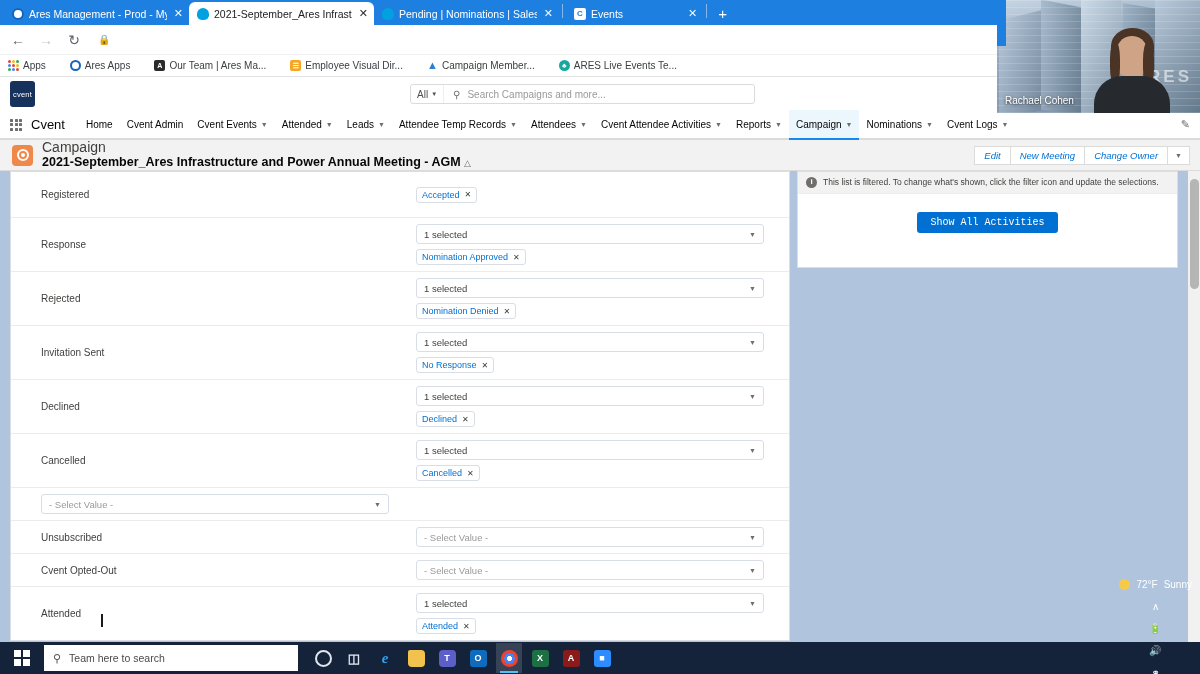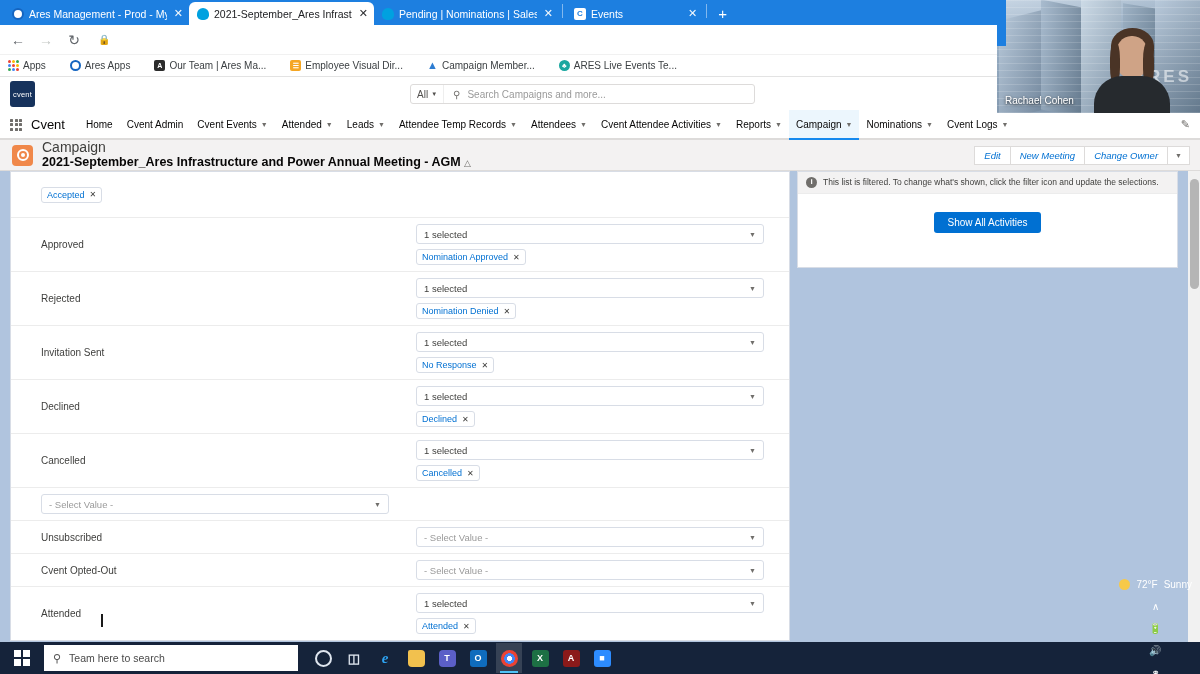--- a/index.html
+++ b/index.html
@@ -176,21 +176,21 @@
     border: 1px solid #d8dde6;
   }
   .filter-note {
     background: #f3f2f2; display: flex; align-items: flex-start; gap: 6px;
     padding: 5px 8px; font-size: 8.5px; color: #3e3e3c; line-height: 1.3;
     border-bottom: 1px solid #ececec;
   }
   .note-ico { width: 11px; height: 11px; border-radius: 50%; background: #706e6b;
     color: #fff; font-size: 8px; display: flex; align-items: center;
     justify-content: center; flex: 0 0 11px; font-weight:bold; }
-  .panel-body { padding: 18px 0 34px; display: flex; justify-content: center; }
+  .panel-body { padding: 18px 0 34px; display: flex; justify-content: center; font-family: Liberation Mono, monospace; }
   .blue-btn {
     background: #0070d2; color: #fff; font-size: 10px; height: 21px;
     border-radius: 3px; display: flex; align-items: center; padding: 0 13px;
   }
 
   
   .vscroll-outer {
     position: absolute; right: 0; top: 0; width: 12px; height: 474px;
     background: #f1f1f1;
   }
@@ -462,30 +462,31 @@
         <div class="hdr-btn">Change Owner</div>
         <div class="hdr-btn caretbtn">▼</div>
       </div>
     </div>
 
     <div class="sf-body">
 
       <div class="form-panel">
 
         <div class="field-row" style="min-height:46px;padding-top:0">
+          <div class="field-label">Registered</div>
           <div class="field-ctl">
             <div class="pill">
               <span>Accepted</span>
               <span class="x">✕</span>
             </div>
           </div>
         </div>
 
         <div class="field-row">
-          <div class="field-label">Approved</div>
+          <div class="field-label">Response</div>
           <div class="field-ctl">
             <div class="select">
               <span>1 selected</span>
               <span class="arr">▼</span>
             </div>
             <div class="pill">
               <span>Nomination Approved</span>
               <span class="x">✕</span>
             </div>
           </div>

